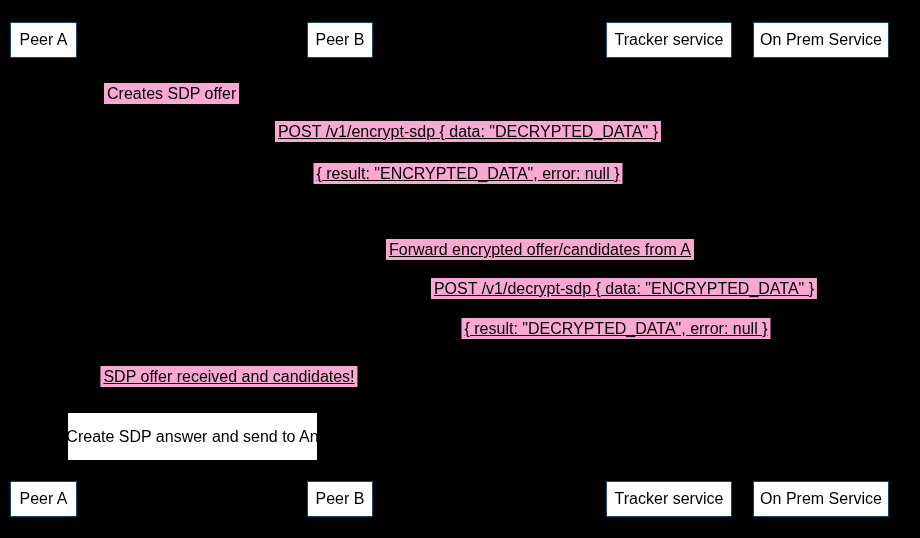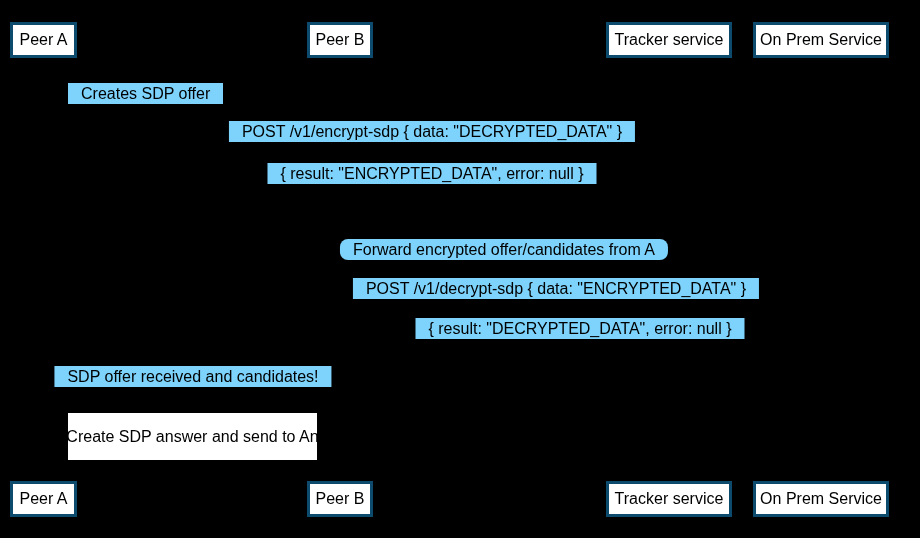--- a/index.html
+++ b/index.html
@@ -13,47 +13,49 @@
     height: 538px;
     background: #000000;
     font-family: "Liberation Sans", sans-serif;
     overflow: hidden;
   }
   .actor {
     position: absolute;
     height: 36px;
     box-sizing: border-box;
     background: #ffffff;
-    border: 3px solid #0c4a6e;
+    border: 1px solid #0c4a6e;
     color: #000000;
     font-size: 16px;
     display: flex;
     align-items: center;
     justify-content: center;
     white-space: nowrap;
   }
   
   .lifeline {
     position: absolute;
     top: 58px;
     height: 423px;
     width: 1px;
     background: #000000;
   }
   .msg {
     position: absolute;
-    background: #7dd3fc;
+    background: #f9a8d4;
     color: #000000;
     font-size: 16px;
     line-height: 21px;
     white-space: nowrap;
-    padding: 0 13px;
+    padding: 0 3px;
+    margin-left: 36px;
   }
   .msg.centered {
     transform: translateX(-50%);
+    text-decoration: underline;
   }
   .note {
     position: absolute;
     left: 68px;
     top: 413px;
     width: 249px;
     height: 47px;
     box-sizing: border-box;
     background: #ffffff;
     color: #000000;
@@ -82,23 +84,23 @@
   <div class="lifeline" style="left:669px;"></div>
   <div class="lifeline" style="left:821px;"></div>
 
   <div class="msg" style="left:68px; top:83px;">Creates SDP offer</div>
 
   <div class="msg centered" style="left:432px; top:121px;">POST /v1/encrypt-sdp { data: "DECRYPTED_DATA" }</div>
 
   <div class="msg centered" style="left:432px; top:163px;">{ result: "ENCRYPTED_DATA", error: null }</div>
 
 
-  <div class="msg centered" style="left:504px; top:239px;border-radius:8px;">Forward encrypted offer/candidates from A</div>
+  <div class="msg centered" style="left:504px; top:239px;">Forward encrypted offer/candidates from A</div>
 
-  <div class="msg centered" style="left:556px; top:278px;">POST /v1/decrypt-sdp { data: "ENCRYPTED_DATA" }</div>
+  <div class="msg centered" style="left:588px; top:278px;">POST /v1/decrypt-sdp { data: "ENCRYPTED_DATA" }</div>
 
   <div class="msg centered" style="left:580px; top:318px;">{ result: "DECRYPTED_DATA", error: null }</div>
 
   <div class="msg centered" style="left:193px; top:366px;">SDP offer received and candidates!</div>
 
   <div class="note">
     <div>Create SDP answer and send to An</div>
   </div>
 
   <div class="actor" style="left:10px; top:481px; width:67px;">Peer A</div>

